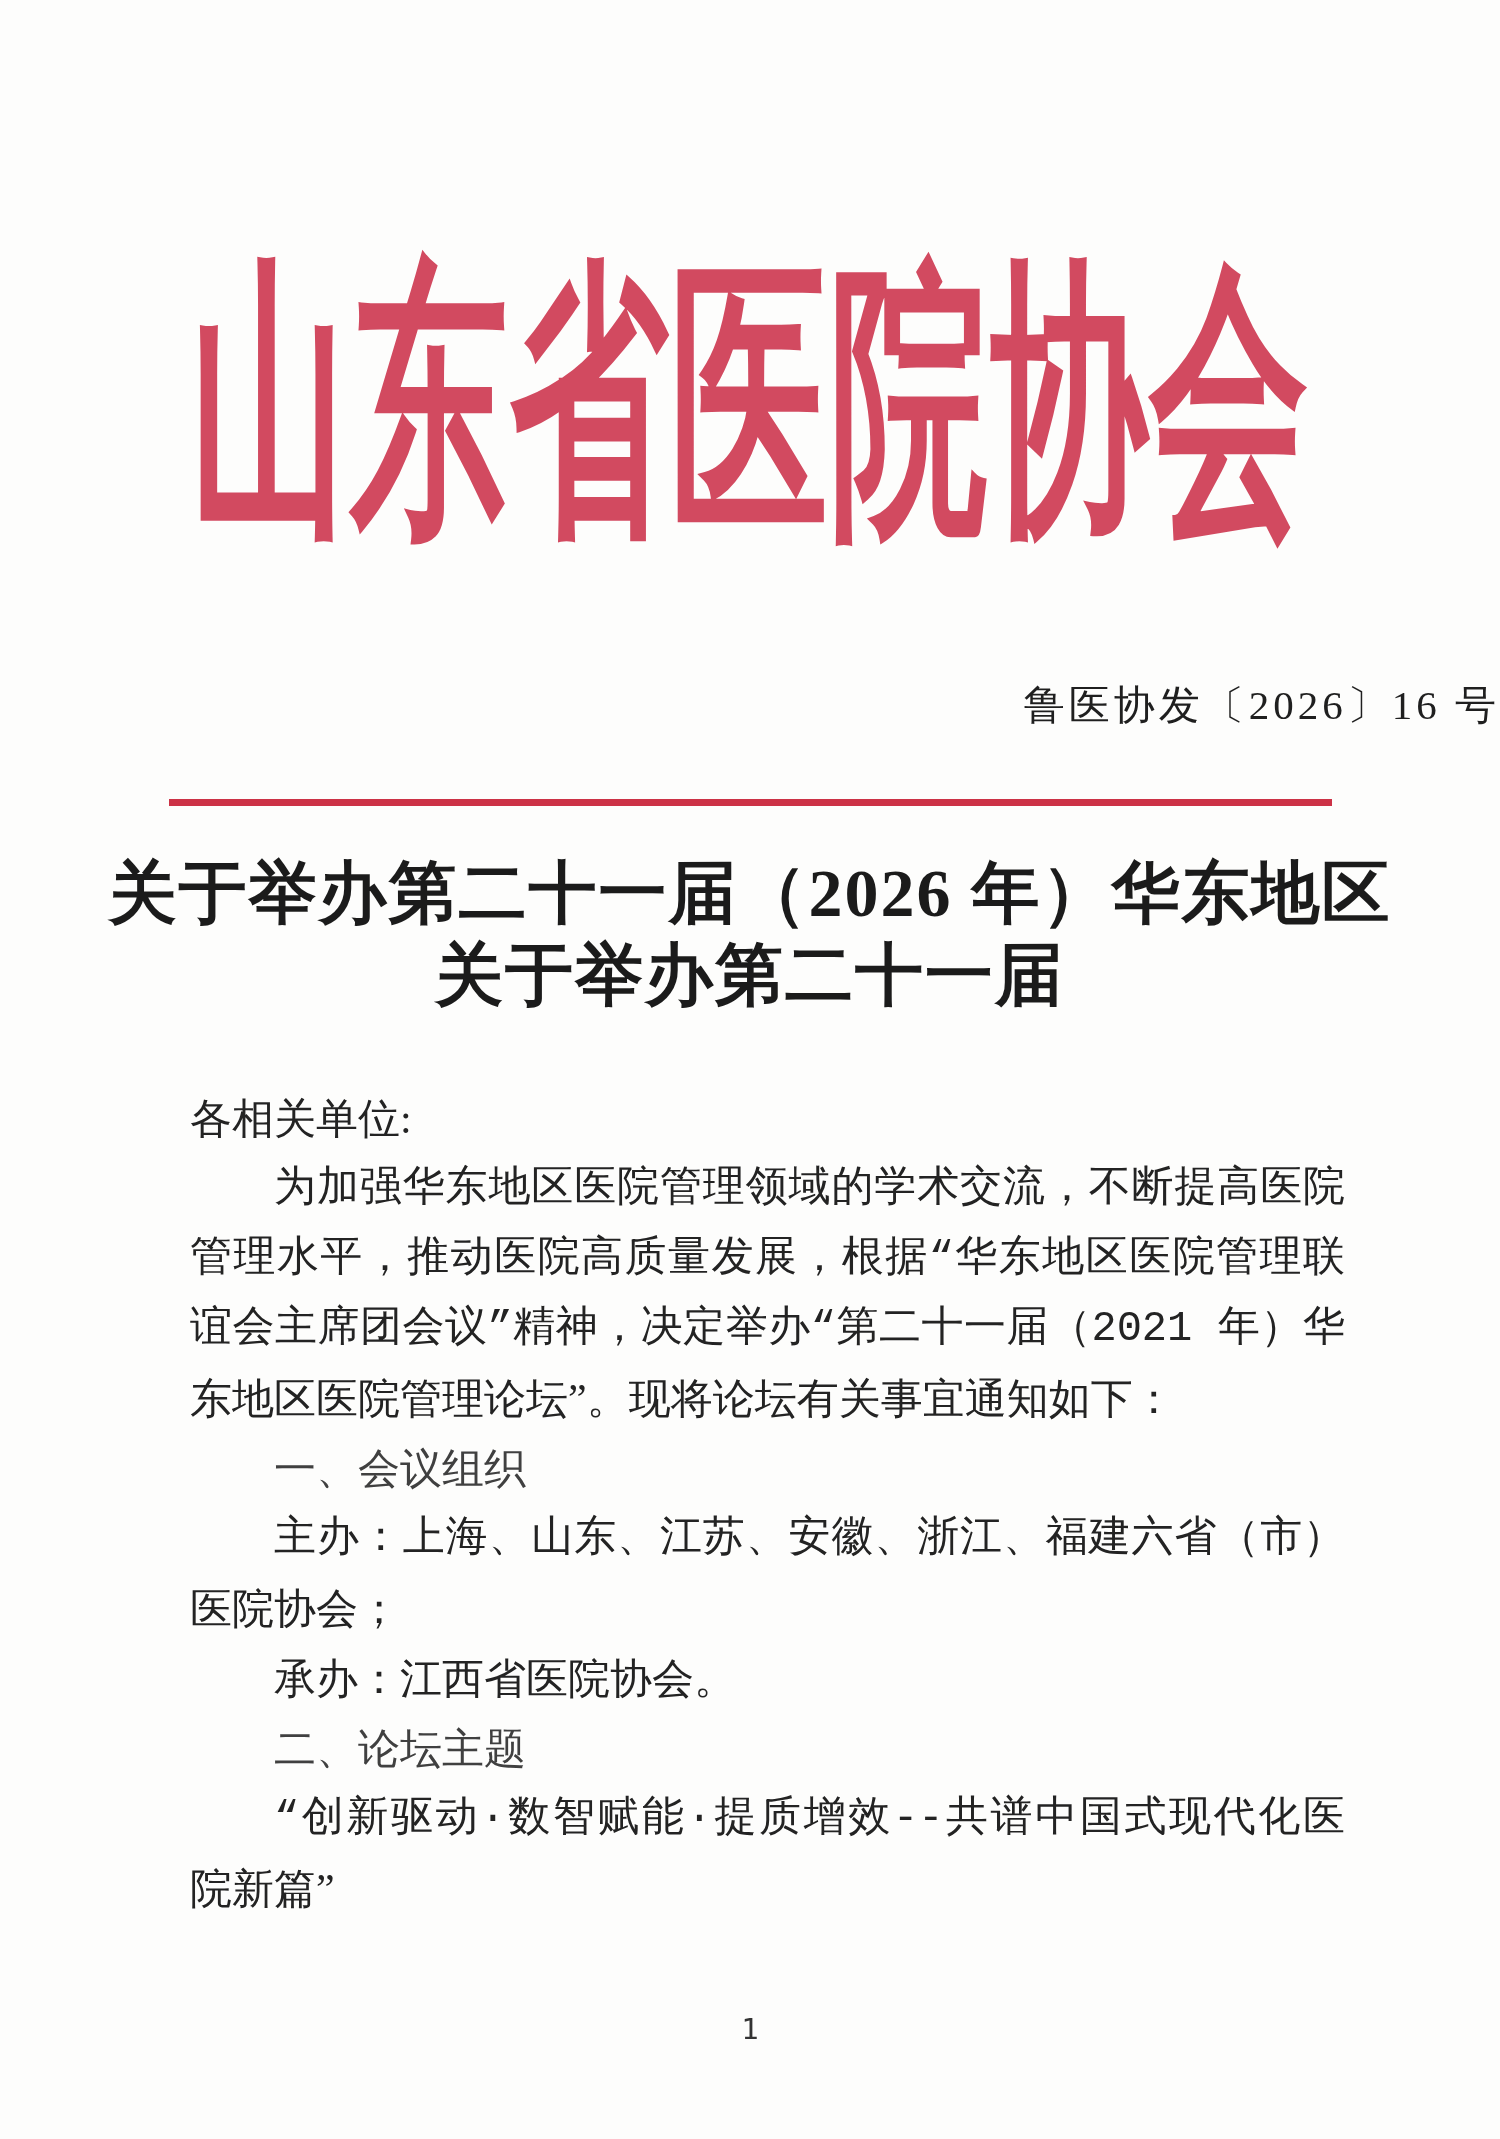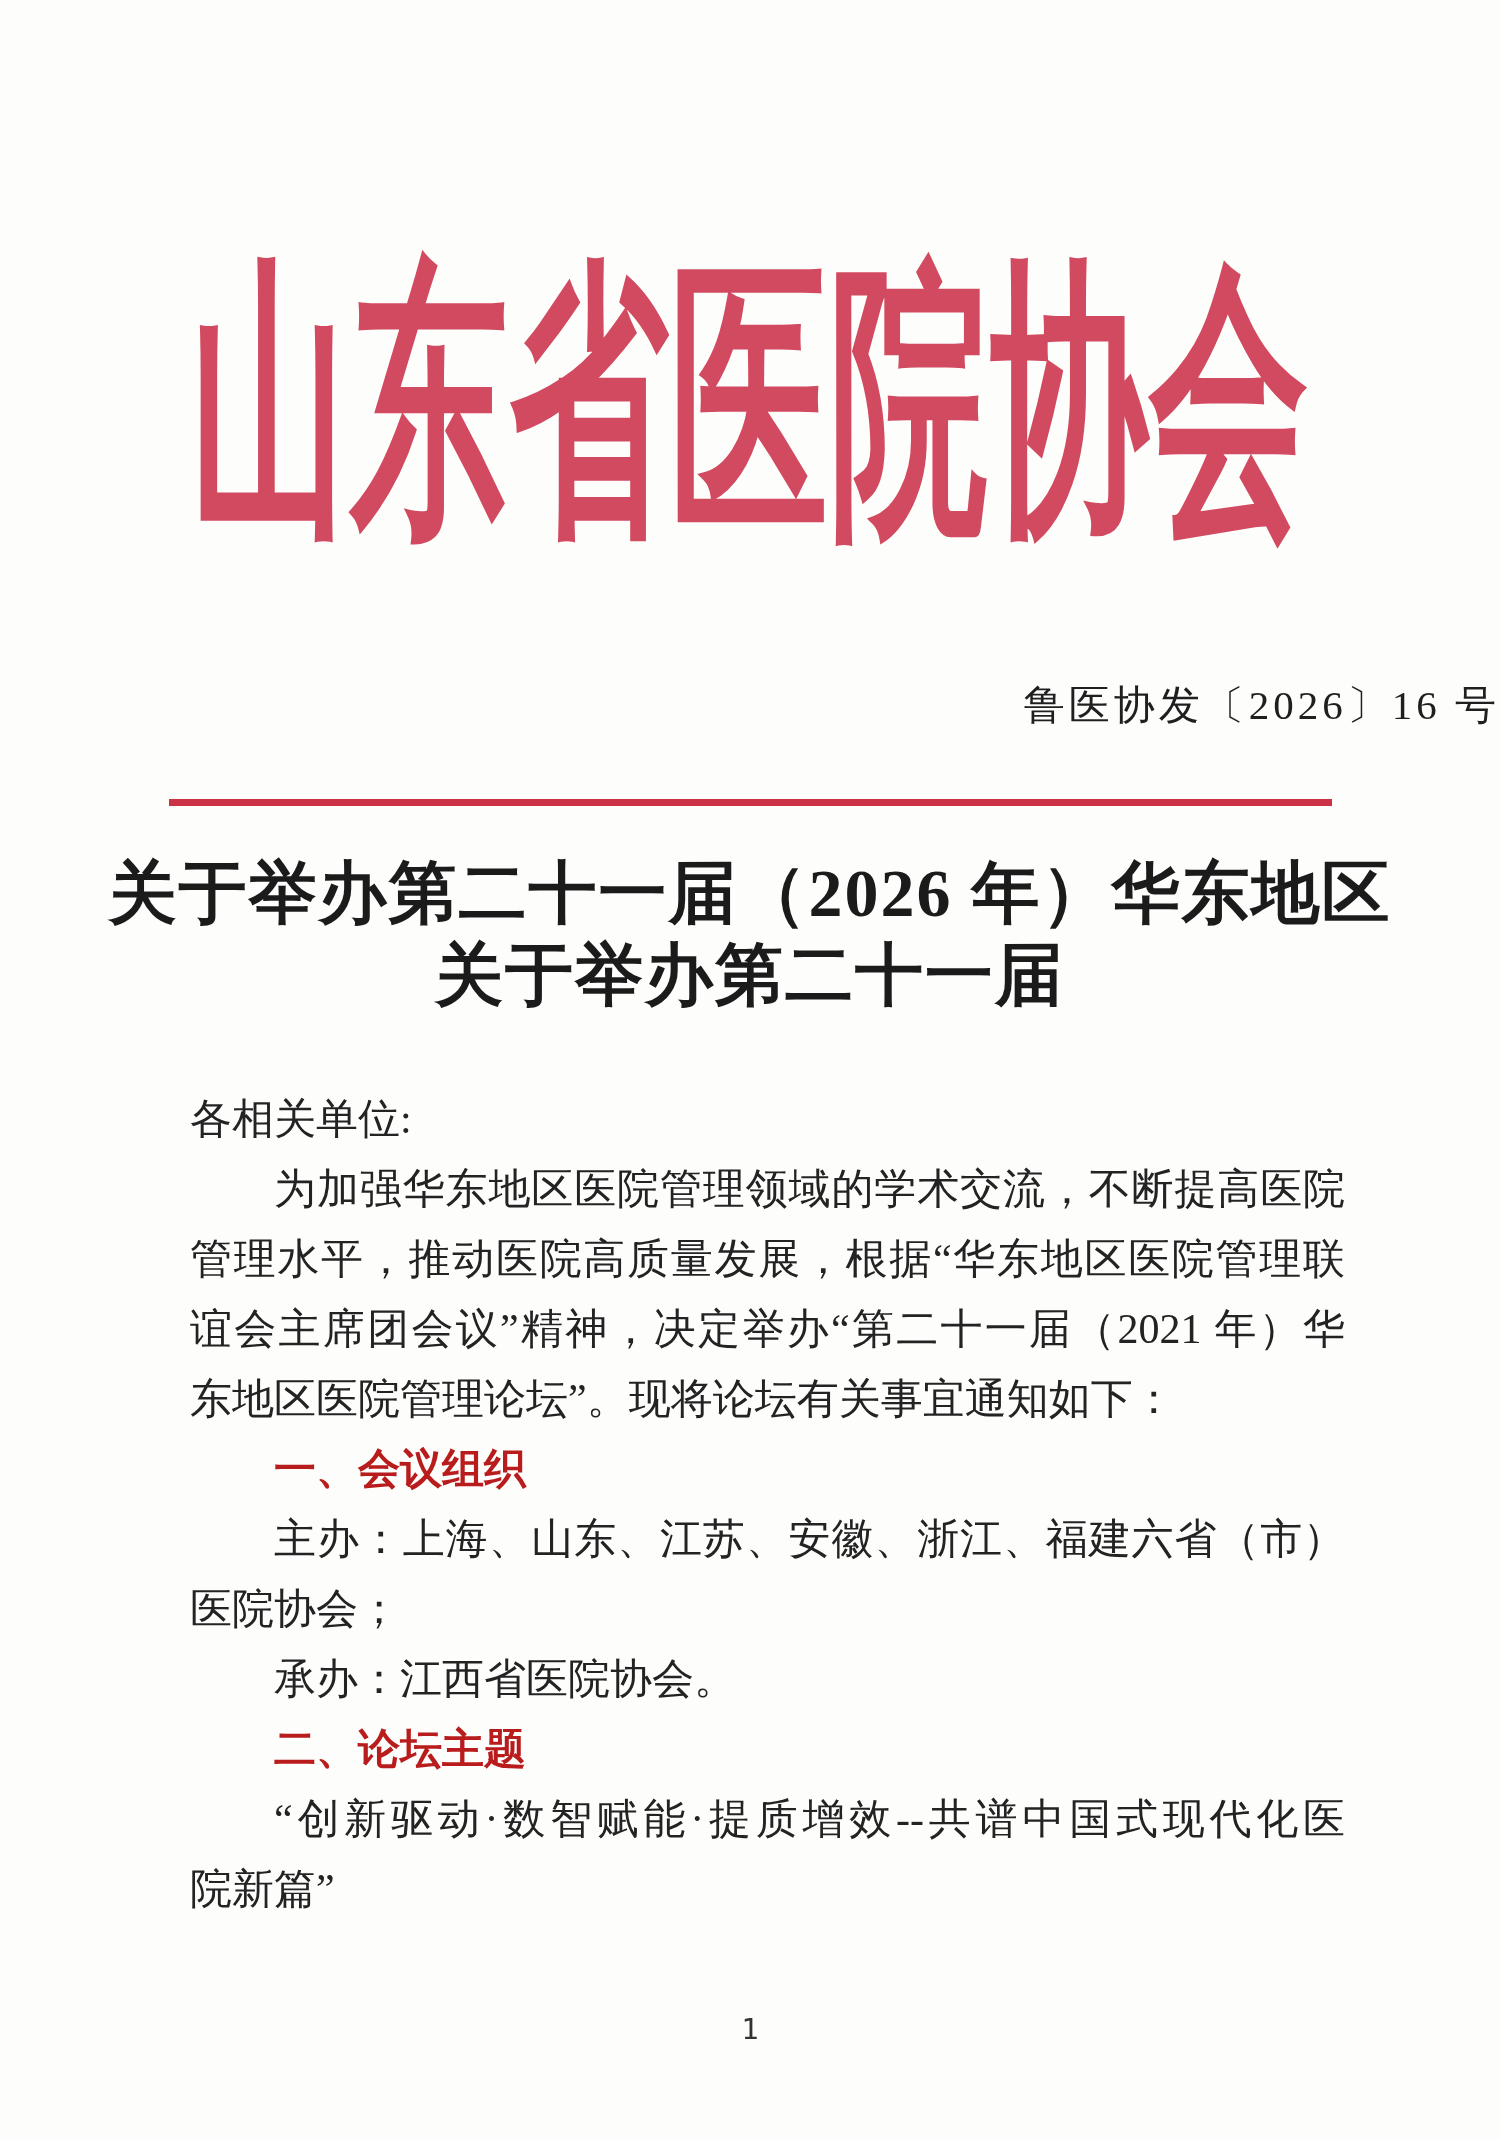--- a/index.html
+++ b/index.html
@@ -57,25 +57,25 @@
 
   
   .body-text{
     position:absolute; top:1084px; left:190px;
     width:1155px;
     font-size:42px; line-height:70px;
     color:var(--ink);
   }
   .line{ height:70px; white-space:nowrap; }
   .ind{ text-indent:2em; }
-  .full{ text-align:justify; text-align-last:justify; white-space:normal; }
+  .full{ text-align:justify; text-align-last:justify; white-space:normal;font-family:Liberation Mono, monospace; }
   .heading{
     font-family:"Liberation Sans","DejaVu Sans",sans-serif;
-    font-weight:700;
-    color:#b91c1c;
+    font-weight:400;
+    color:#404040;
   }
 
   
   .page-number{
     position:absolute; top:2012px; left:0; width:100%;
     text-align:center;
     font-size:29px; color:#333;
     font-family:"DejaVu Sans Mono","Liberation Mono",monospace;
   }
 </style>

